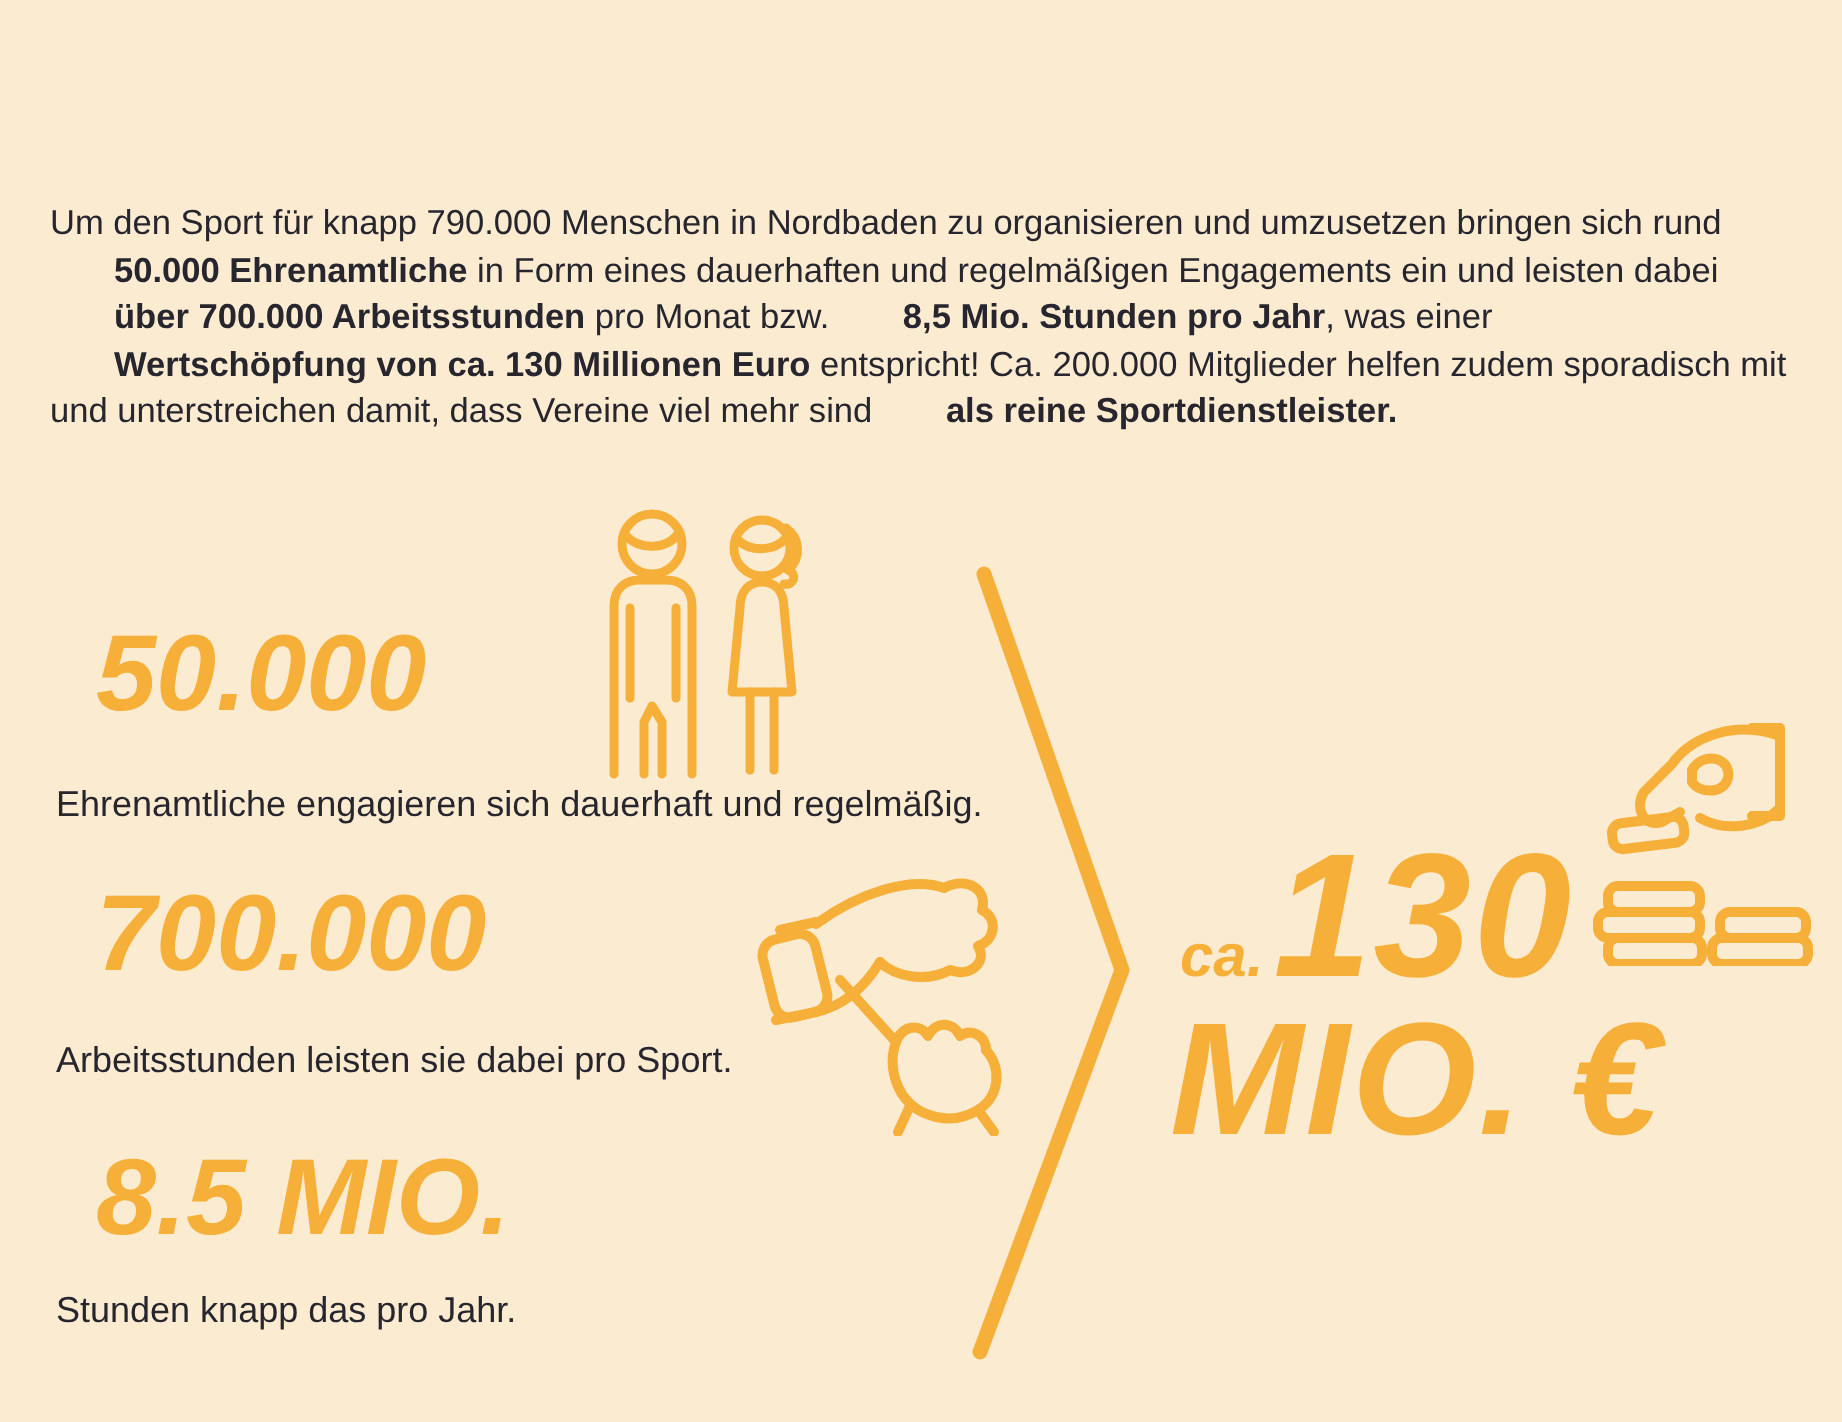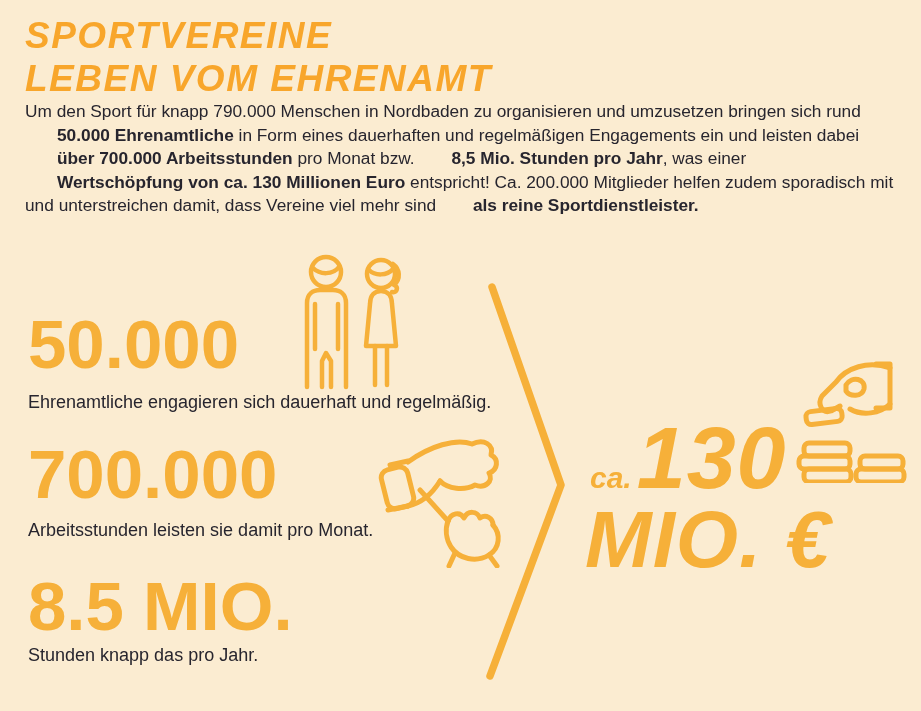--- a/index.html
+++ b/index.html
@@ -31,25 +31,26 @@
   
   .intro{
     left:25px;top:100px;width:882px;
     font-size:17.3px;line-height:23.6px;
     color:var(--text-dark);
   }
   .intro b{font-weight:700;margin-left:32px;}
 
   
   .big-number{
-    font-weight:700;
-    font-size:69px;line-height:1;
+    font-style:italic;font-weight:700;
+    font-size:54px;line-height:1;
     color:var(--accent-orange);
     white-space:nowrap;
     z-index:2;
+    margin-left:20px;
   }
   .stat-caption{
     font-weight:400;font-size:18px;line-height:1.2;
     color:var(--text-dark);
     white-space:nowrap;
     z-index:2;
   }
   .n50{left:28px;top:310px;}
   .c50{left:28px;top:392px;}
   .n700{left:28px;top:440px;}
@@ -86,24 +87,20 @@
     font-size:80px;line-height:1;letter-spacing:1px;
     color:var(--accent-orange);
     white-space:nowrap;
   }
 </style>
 </head>
 <body>
 
 <div class="canvas">
 
-  <h1 class="abs title">
-    <div>SPORTVEREINE</div>
-    <div>LEBEN VOM EHRENAMT</div>
-  </h1>
 
   <p class="abs intro"><span>Um den Sport für knapp 790.000 Menschen in Nordbaden zu organisieren und umzusetzen bringen sich rund </span><b>50.000 Ehrenamtliche</b><span> in Form eines dauerhaften und regelmäßigen Engagements ein und leisten dabei </span><b>über 700.000 Arbeitsstunden</b><span> pro Monat bzw. </span><b>8,5 Mio. Stunden pro Jahr</b><span>, was einer </span><b>Wertschöpfung von ca. 130 Millionen Euro</b><span> entspricht! Ca. 200.000 Mitglieder helfen zudem sporadisch mit und unterstreichen damit, dass Vereine viel mehr sind </span><b>als reine Sportdienstleister.</b></p>
 
   <svg class="abs icon-svg chevron-svg" width="921" height="711" viewBox="0 0 921 711">
     <polyline points="492,287 561,485 490,676" stroke-width="7.5"></polyline>
   </svg>
 
   <svg class="abs icon-svg people-icon" width="125" height="142" viewBox="0 0 125 142" stroke-width="4.5">
     <circle cx="42" cy="23" r="15"></circle>
     <path d="M29,19 C36,26 49,26 55,18"></path>
@@ -129,21 +126,21 @@
     <path d="M32,82 L52,78"></path>
     <path d="M52,78 C66,75 76,66 84,53"></path>
     <path d="M64,62 L92,93"></path>
     <path d="M92,93 C95,85 104,83 108,90 C112,82 121,83 124,90 C130,86 137,90 137,97"></path>
     <path d="M137,97 C145,106 144,120 133,127 C120,135 103,131 95,119 C90,111 89,101 92,93"></path>
     <path d="M133,127 L141,138"></path>
     <path d="M99,125 L93,138"></path>
   </svg>
 
   <div class="abs big-number n700">700.000</div>
-  <div class="abs stat-caption c700">Arbeitsstunden leisten sie damit pro Monat.</div>
+  <div class="abs stat-caption c700">Arbeitsstunden leisten sie dabei pro Sport.</div>
 
   <div class="abs big-number n85">8.5 MIO.</div>
   <div class="abs stat-caption c85">Stunden knapp das pro Jahr.</div>
 
 
   <svg class="abs icon-svg coins-icon" width="132" height="125" viewBox="0 0 132 125" stroke-width="5">
     <path d="M86,6 L100,6 L100,50 L86,50"></path>
     <path d="M100,10 C78,2 56,10 46,24 L32,38 C27,46 32,56 41,53 L50,48"></path>
     <path d="M100,46 C90,56 72,58 60,51"></path>
     <path d="M56,27 C62,17 76,21 74,31 C72,39 60,39 56,33 Z"></path>

